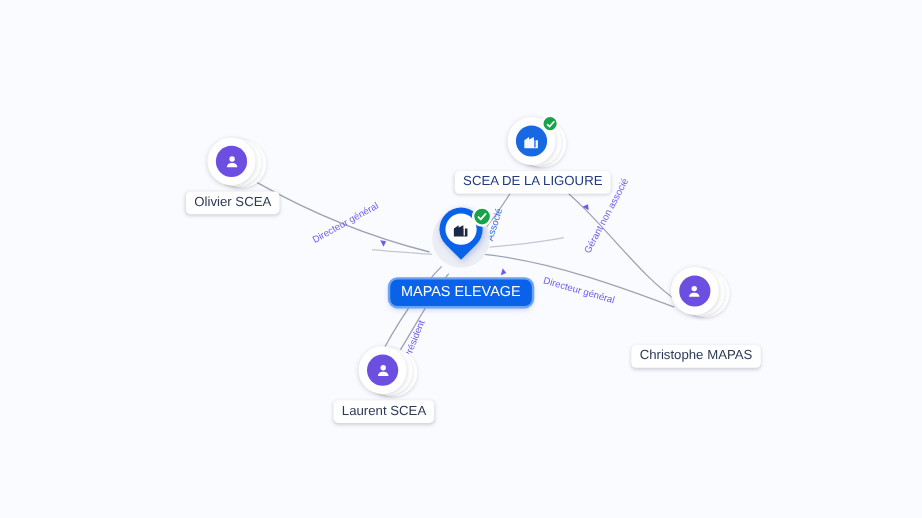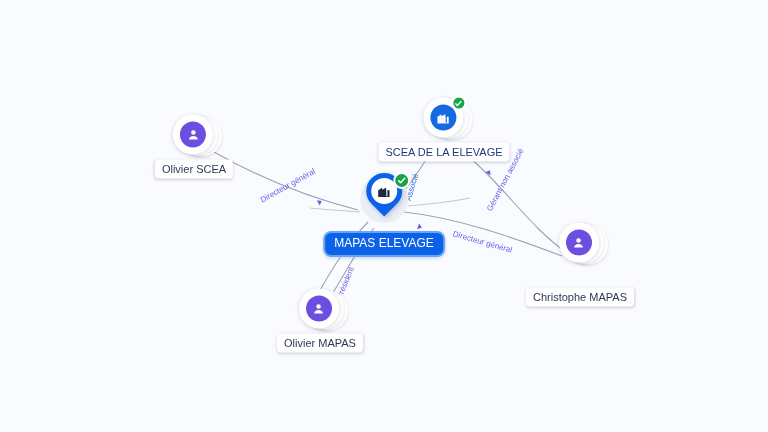--- a/index.html
+++ b/index.html
@@ -257,21 +257,21 @@
             <rect x="15.5" y="9" width="1.6" height="11" fill="#1668e3"></rect>
           </svg>
         </div>
         <div class="badge-check">
           <svg width="8" height="8" viewBox="0 0 24 24" fill="none" stroke="#ffffff" stroke-width="4" stroke-linecap="round" stroke-linejoin="round">
             <path d="M4 13l5 5L20 6"></path>
           </svg>
         </div>
       </div>
     </div>
-    <div class="node-label navy">SCEA DE LA ELEVAGE</div>
+    <div class="node-label navy">SCEA DE LA LIGOURE</div>
   </div>
 
   <div class="node" style="left:384px;top:214px;">
     <div class="pin-wrap">
       <div class="pin-halo"></div>
       <div class="pin-shape"></div>
       <div class="pin-inner">
         <svg width="16" height="16" viewBox="0 0 24 24" fill="#1b2a44">
           <path d="M3 21V11l6-4v3l6-3v4h5v10z"></path>
           <rect x="15.2" y="9" width="1.6" height="11" fill="#ffffff"></rect>
@@ -292,21 +292,21 @@
       <div class="card c2"></div>
       <div class="avatar-ring">
         <div class="avatar-dot">
           <svg width="15" height="15" viewBox="0 0 24 24" fill="#ffffff">
             <circle cx="12" cy="8" r="3.6"></circle>
             <path d="M5 19c0-3.6 3.2-5.6 7-5.6s7 2 7 5.6z"></path>
           </svg>
         </div>
       </div>
     </div>
-    <div class="node-label">Olivier MAPAS</div>
+    <div class="node-label">Laurent SCEA</div>
   </div>
 
   <div class="node" style="left:580px;top:264px;gap:20px;">
     <div class="stack">
       <div class="card c3"></div>
       <div class="card c2"></div>
       <div class="avatar-ring">
         <div class="avatar-dot">
           <svg width="15" height="15" viewBox="0 0 24 24" fill="#ffffff">
             <circle cx="12" cy="8" r="3.6"></circle>

